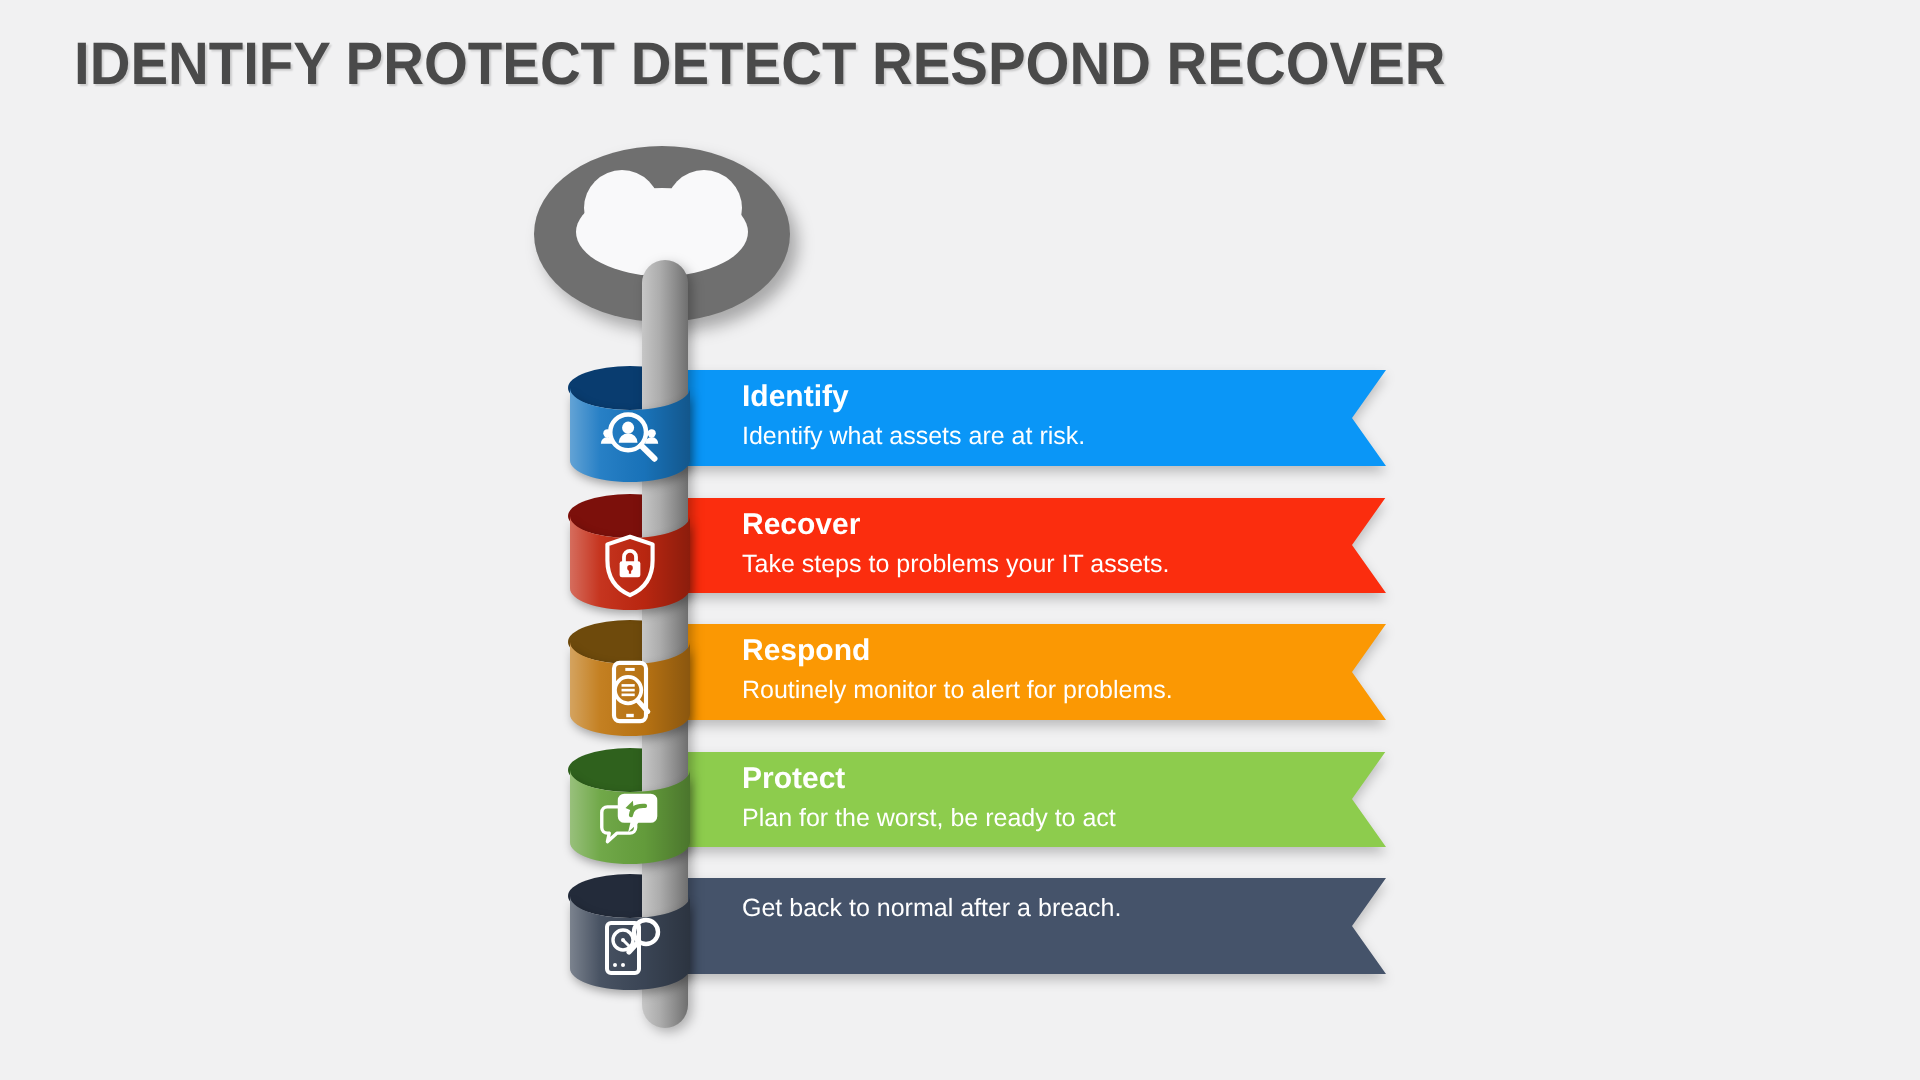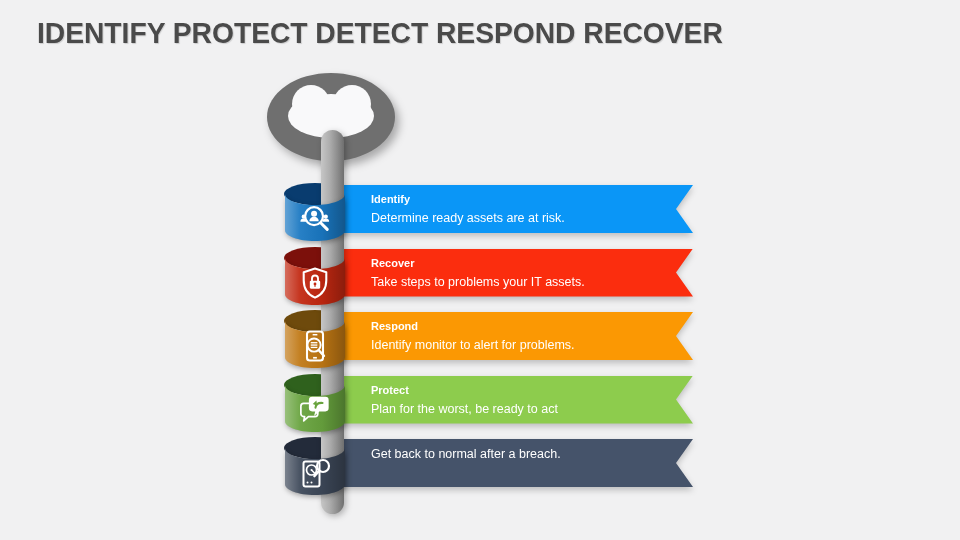--- a/index.html
+++ b/index.html
@@ -33,21 +33,21 @@
   .banner-wrap{
     position:absolute;left:46px;top:2px;z-index:4;
     filter:drop-shadow(0 3px 3px rgba(0,0,0,.22));
   }
   .banner{
     width:363px;height:48px;box-sizing:border-box;
     padding:5px 0 0 41px;color:#fff;
     background:var(--banner);
     clip-path:polygon(0 0,100% 0,calc(100% - 17px) 50%,100% 100%,0 100%);
   }
-  .banner-title{font-size:11px;font-weight:700;line-height:18px;}
+  .banner-title{font-size:15px;font-weight:700;line-height:18px;}
   .banner-sub{font-size:12.5px;line-height:16px;margin-top:2px;}
 
   .ring-top{
     position:absolute;left:0;top:0;width:62px;height:22px;z-index:3;
     border-radius:50%;background:var(--ring-top);
   }
   .ring-body{
     position:absolute;left:0;top:0;width:62px;height:58px;z-index:6;
     filter:drop-shadow(1.5px 2.5px 2.5px rgba(0,0,0,.32));
   }
@@ -78,21 +78,21 @@
     <circle cx="96" cy="40" r="19" fill="#F9F9FA"></circle>
   </g>
 </svg>
 
 <div class="key-shaft"></div>
 
 <div class="step-row row-0" style="--banner: #0A96F7; --ring: #1A78C2; --ring-top: #093C6F;">
   <div class="banner-wrap">
     <div class="banner">
       <div class="banner-title">Identify</div>
-      <div class="banner-sub">Determine ready assets are at risk.</div>
+      <div class="banner-sub">Identify what assets are at risk.</div>
     </div>
   </div>
   <div class="ring-top"></div>
   <svg class="ring-body" viewBox="0 0 62 58">
     <path d="M1,11 C1,17 14,22 31,22 C48,22 61,17 61,11 L61,47 C61,53 48,58 31,58 C14,58 1,53 1,47 Z" style="fill:var(--ring)"></path>
     <path d="M1,11 C1,17 14,22 31,22 C48,22 61,17 61,11 L61,47 C61,53 48,58 31,58 C14,58 1,53 1,47 Z" fill="url(#cylshade)"></path>
   </svg>
   <svg class="step-icon" viewBox="0 0 34 32">
     <circle cx="5" cy="13.5" r="2.2" fill="#fff"></circle>
     <path d="M1.5,19 a3.5,3.5 0 0 1 7,0 Z" fill="#fff"></path>
@@ -123,21 +123,21 @@
     <rect x="9.5" y="14.5" width="11" height="8.5" rx="1.2" fill="#fff"></rect>
     <circle cx="15" cy="18" r="1.5" style="fill:var(--ring)"></circle>
     <rect x="14.4" y="18.5" width="1.2" height="2.6" style="fill:var(--ring)"></rect>
   </svg>
 </div>
 
 <div class="step-row row-2" style="--banner: #FB9803; --ring: #C07814; --ring-top: #6E4A0C;">
   <div class="banner-wrap">
     <div class="banner">
       <div class="banner-title">Respond</div>
-      <div class="banner-sub">Identify monitor to alert for problems.</div>
+      <div class="banner-sub">Routinely monitor to alert for problems.</div>
     </div>
   </div>
   <div class="ring-top"></div>
   <svg class="ring-body" viewBox="0 0 62 58">
     <path d="M1,11 C1,17 14,22 31,22 C48,22 61,17 61,11 L61,47 C61,53 48,58 31,58 C14,58 1,53 1,47 Z" style="fill:var(--ring)"></path>
     <path d="M1,11 C1,17 14,22 31,22 C48,22 61,17 61,11 L61,47 C61,53 48,58 31,58 C14,58 1,53 1,47 Z" fill="url(#cylshade)"></path>
   </svg>
   <svg class="step-icon" viewBox="0 0 30 34">
     <rect x="6.5" y="1.5" width="17" height="31" rx="3" fill="none" stroke="#fff" stroke-width="2.2"></rect>
     <line x1="12.5" y1="5" x2="17.5" y2="5" stroke="#fff" stroke-width="1.6"></line>

